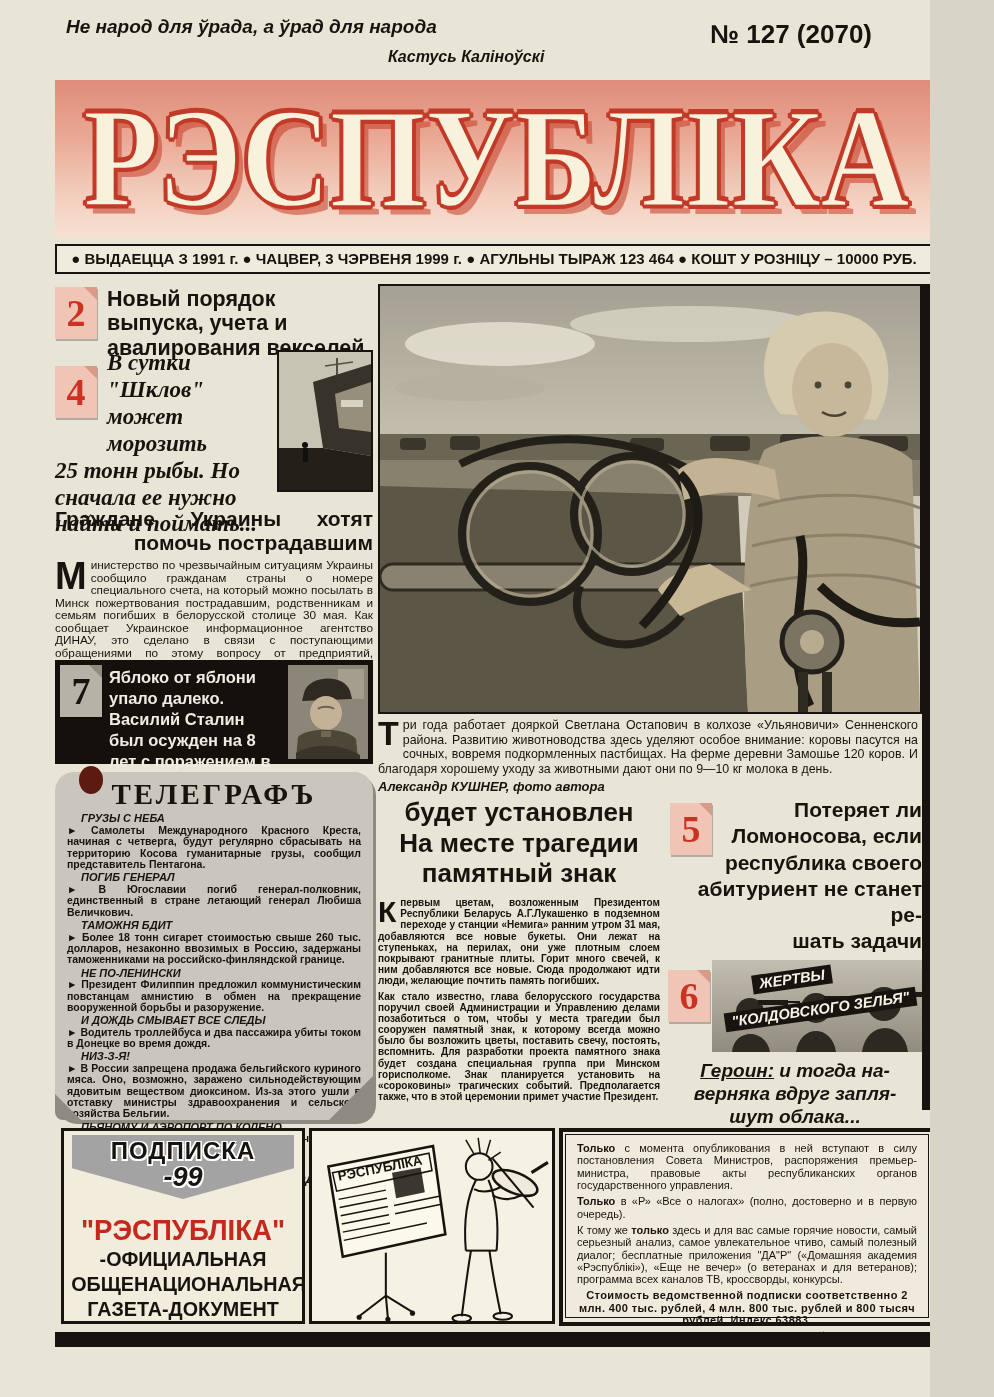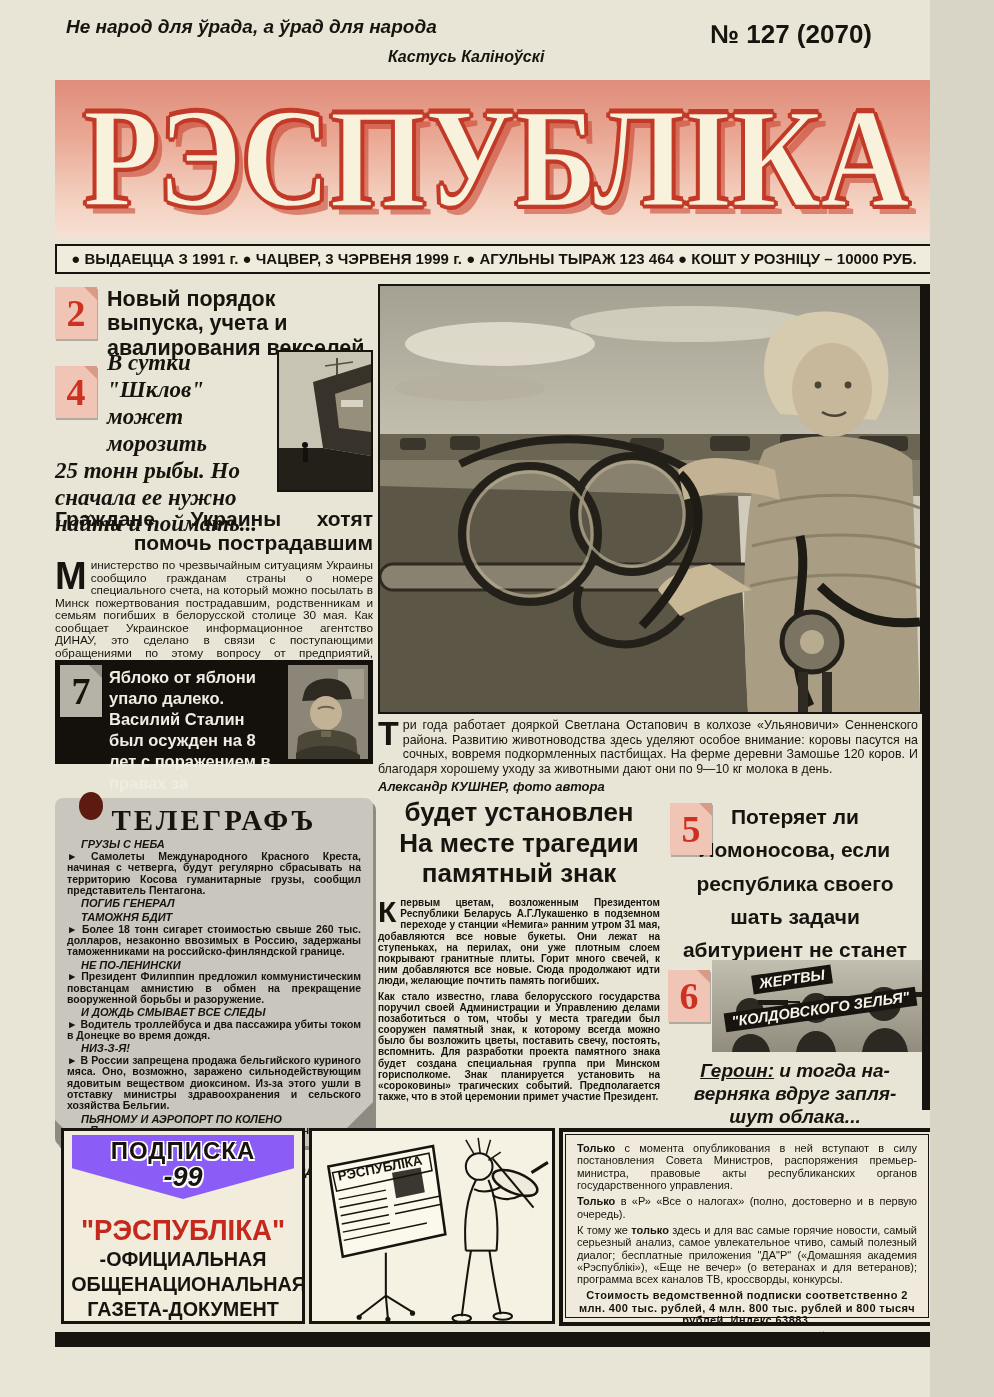--- a/index.html
+++ b/index.html
@@ -38,21 +38,21 @@
   .ukr-title{font:700 21px/1.12 "Liberation Sans",sans-serif;text-align:justify;text-align-last:right;}
   .ukr-body{margin-top:5px;font:400 11.8px/1.06 "Liberation Sans",sans-serif;text-align:justify;}
   .drop{float:left;font-weight:700;padding:2px 4px 0 0;}
   .ukr-body .drop{font-size:38px;line-height:.8;}
 
   .t7{left:55px;top:660px;width:318px;height:104px;background:#14110d;color:#efece1;}
   .t7 .badge{left:5px;top:5px;}
   .t7 .ph{position:absolute;right:5px;top:5px;width:80px;height:94px;background:#8b8677;}
   .t7 .txt{margin:7px 92px 0 54px;font:700 16.5px/1.28 "Liberation Sans",sans-serif;}
 
-  .tg{left:55px;top:772px;width:318px;height:348px;background:#c9c6bd;border-radius:8px;box-shadow:3px 4px 0 #8e8b82;margin-top:26px;}
+  .tg{left:55px;top:772px;width:318px;height:348px;background:#c9c6bd;border-radius:19px;box-shadow:3px 4px 0 #8e8b82;}
   .tg-inner{padding:6px 12px 4px 12px;}
   .tg-seal{position:absolute;left:24px;top:-6px;width:24px;height:28px;background:#5d1a10;border-radius:50%;}
   .tg-curl{position:absolute;right:0;bottom:0;width:44px;height:44px;background:#8e8b82;clip-path:polygon(100% 0,100% 100%,0 100%);border-radius:0 0 8px 0;}
   .tg-curl2{position:absolute;left:0;bottom:0;width:26px;height:26px;background:#8e8b82;clip-path:polygon(0 0,100% 100%,0 100%);border-radius:0 0 0 8px;}
   .tg-title{font:700 29px/1.15 "Liberation Serif",serif;text-align:center;letter-spacing:3px;}
   .tg-item{font:700 10.5px/1.08 "Liberation Sans",sans-serif;text-align:justify;}
   .tg-head{font:italic 700 11px/1.15 "Liberation Sans",sans-serif;margin-left:14px;margin-top:1px;}
   .tg-sig{margin-top:5px;margin-right:10px;text-align:right;font:italic 700 13px/1.1 "Liberation Sans",sans-serif;}
 
   
@@ -63,35 +63,35 @@
   .caption-by{text-align:left;font:italic 700 13px/1.2 "Liberation Sans",sans-serif;margin-top:2px;}
 
   .memorial{left:378px;top:797px;width:282px;}
   .mem-title div{font:700 26px/1.18 "Liberation Sans",sans-serif;text-align:center;}
   .mem-body{margin-top:8px;font:700 10px/1.12 "Liberation Sans",sans-serif;text-align:justify;}
   .mem-body .drop{font-size:30px;line-height:.85;}
   .mem-body p{margin:0 0 4px 0;}
 
   .t5{left:668px;top:797px;width:254px;}
   .t5 .badge{left:2px;top:6px;}
-  .t5 .lines div{font:700 21px/1.25 "Liberation Sans",sans-serif;text-align:center;margin-top:7px;}
+  .t5 .lines div{font:700 21px/1.25 "Liberation Sans",sans-serif;text-align:right;}
 
   .t6{left:668px;top:960px;width:254px;}
   .t6 .badge{left:0;top:10px;}
   .t6-img{position:absolute;left:44px;top:0;width:210px;height:92px;overflow:hidden;background:#a8a496;}
   .ribbon{position:absolute;background:#17140f;color:#f5f2e6;font:italic 700 14.5px/1.15 "Liberation Sans",sans-serif;padding:1px 7px;white-space:nowrap;transform:rotate(-8deg);}
   .r1{left:40px;top:10px;}
   .r2{left:12px;top:40px;}
   .t6-txt{margin-top:100px;font:italic 700 19px/1.2 "Liberation Sans",sans-serif;text-align:center;}
   .t6-txt .u{text-decoration:underline;}
 
   
   .adwrap{left:55px;top:1124px;width:880px;height:206px;}
   .ad-left{position:absolute;left:6px;top:4px;width:238px;height:190px;border:3px solid #17140f;background:#f1ecdc;text-align:center;}
-  .banner{position:relative;margin:4px auto 16px auto;width:222px;height:64px;background:#8b5cf6;clip-path:polygon(0 0,100% 0,100% 52%,50% 100%,0 52%);}
+  .banner{position:relative;margin:4px auto 16px auto;width:222px;height:64px;background:#a3a3a3;clip-path:polygon(0 0,100% 0,100% 52%,50% 100%,0 52%);}
   .banner .b1{font:700 24px/1.1 "Liberation Sans",sans-serif;letter-spacing:1px;color:#17140f;text-shadow:-1.5px -1.5px 0 #fff,1.5px -1.5px 0 #fff,-1.5px 1.5px 0 #fff,1.5px 1.5px 0 #fff;display:block;padding-top:3px;}
   .banner .b2{font:italic 700 27px/1 "Liberation Sans",sans-serif;color:#17140f;text-shadow:-1.5px -1.5px 0 #fff,1.5px -1.5px 0 #fff,-1.5px 1.5px 0 #fff,1.5px 1.5px 0 #fff;display:block;}
   .ad-title{margin-top:8px;font:700 30px/1 "Liberation Sans",sans-serif;color:#c5281c;display:block;transform:scaleX(.92);}
   .ad-line{font:700 21px/1.1 "Liberation Sans",sans-serif;display:block;transform:scaleX(.94);margin-top:2px;}
 
   .ad-mid{position:absolute;left:254px;top:4px;width:240px;height:190px;border:3px solid #17140f;background:#f5f1e3;}
   .ad-right{position:absolute;left:504px;top:4px;width:368px;height:190px;border:4px solid #17140f;background:#efeadb;}
   .ad-right-inner{border:1px solid #17140f;margin:2px;padding:3px 7px;height:176px;font:400 11px/1.12 "Liberation Sans",sans-serif;text-align:justify;}
   .ad-right-inner p{margin:4px;}
   .pcent{text-align:center;font-weight:700;letter-spacing:.4px;}
@@ -169,20 +169,21 @@
 
   <div class="abs tg">
     <div class="tg-seal"></div>
     <div class="tg-curl"></div>
     <div class="tg-curl2"></div>
     <div class="tg-inner">
       <div class="tg-title">ТЕЛЕГРАФЪ</div>
       <div class="tg-head">ГРУЗЫ С НЕБА</div>
       <div class="tg-item"><span>►</span> <span>Самолеты Международного Красного Креста, начиная с четверга, будут регулярно сбрасывать на территорию Косова гуманитарные грузы, сообщил представитель Пентагона.</span></div>
       <div class="tg-head">ПОГИБ ГЕНЕРАЛ</div>
+      <div class="tg-item"><span>►</span> <span>В Югославии погиб генерал-полковник, единственный в стране летающий генерал Любиша Величкович.</span></div>
       <div class="tg-head">ТАМОЖНЯ БДИТ</div>
       <div class="tg-item"><span>►</span> <span>Более 18 тонн сигарет стоимостью свыше 260 тыс. долларов, незаконно ввозимых в Россию, задержаны таможенниками на российско-финляндской границе.</span></div>
       <div class="tg-head">НЕ ПО-ЛЕНИНСКИ</div>
       <div class="tg-item"><span>►</span> <span>Президент Филиппин предложил коммунистическим повстанцам амнистию в обмен на прекращение вооруженной борьбы и разоружение.</span></div>
       <div class="tg-head">И ДОЖДЬ СМЫВАЕТ ВСЕ СЛЕДЫ</div>
       <div class="tg-item"><span>►</span> <span>Водитель троллейбуса и два пассажира убиты током в Донецке во время дождя.</span></div>
       <div class="tg-head">НИЗ-З-Я!</div>
       <div class="tg-item"><span>►</span> <span>В России запрещена продажа бельгийского куриного мяса. Оно, возможно, заражено сильнодействующим ядовитым веществом диоксином. Из-за этого ушли в отставку министры здравоохранения и сельского хозяйства Бельгии.</span></div>
       <div class="tg-head">ПЬЯНОМУ И АЭРОПОРТ ПО КОЛЕНО</div>
       <div class="tg-item"><span>►</span> <span>По шесть месяцев условно получили два российских моряка, устроивших пьяный дебош в аэропорту столицы Намибии.</span></div>
@@ -271,22 +272,22 @@
   </div>
 
   <div class="abs t5">
     <span class="badge">
         <span class="num">5</span>
       </span>
     <div class="lines">
       <div>Потеряет ли</div>
       <div>Ломоносова, если</div>
       <div>республика своего</div>
+      <div>абитуриент не станет ре-</div>
       <div>шать задачи</div>
-      <div>абитуриент не станет ре-</div>
       <div>повышенной сложности?</div>
     </div>
   </div>
 
   <div class="abs t6">
     <span class="badge">
         <span class="num">6</span>
       </span>
     <div class="t6-img">
       <svg width="100%" height="100%" viewBox="0 0 210 92" preserveAspectRatio="none">

